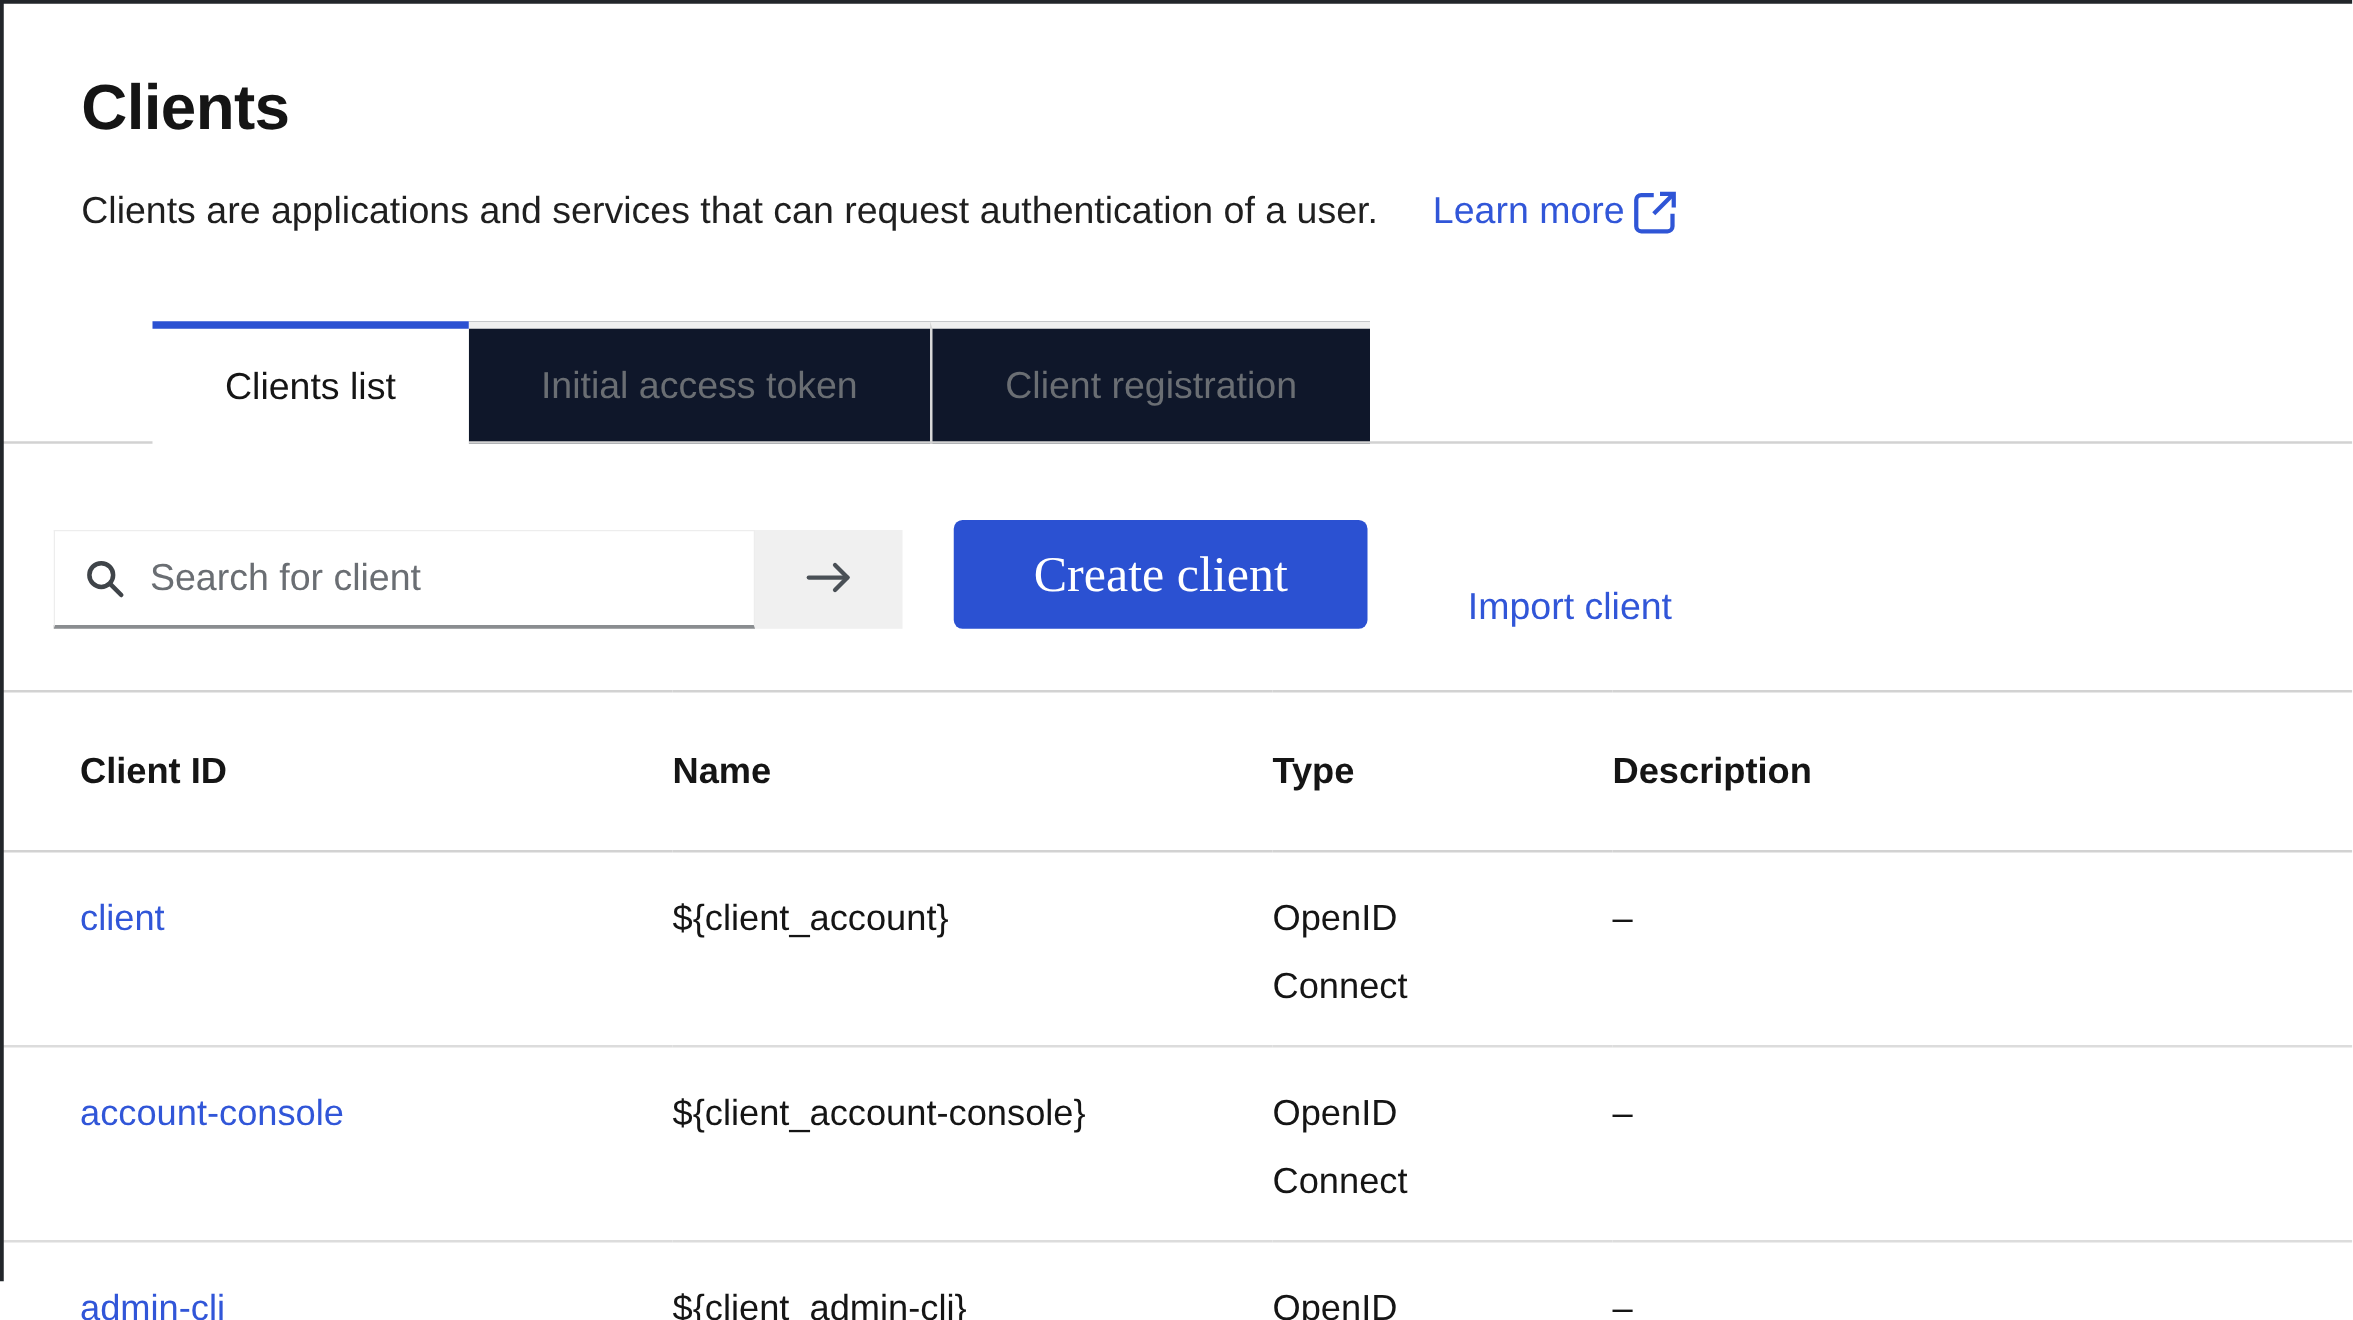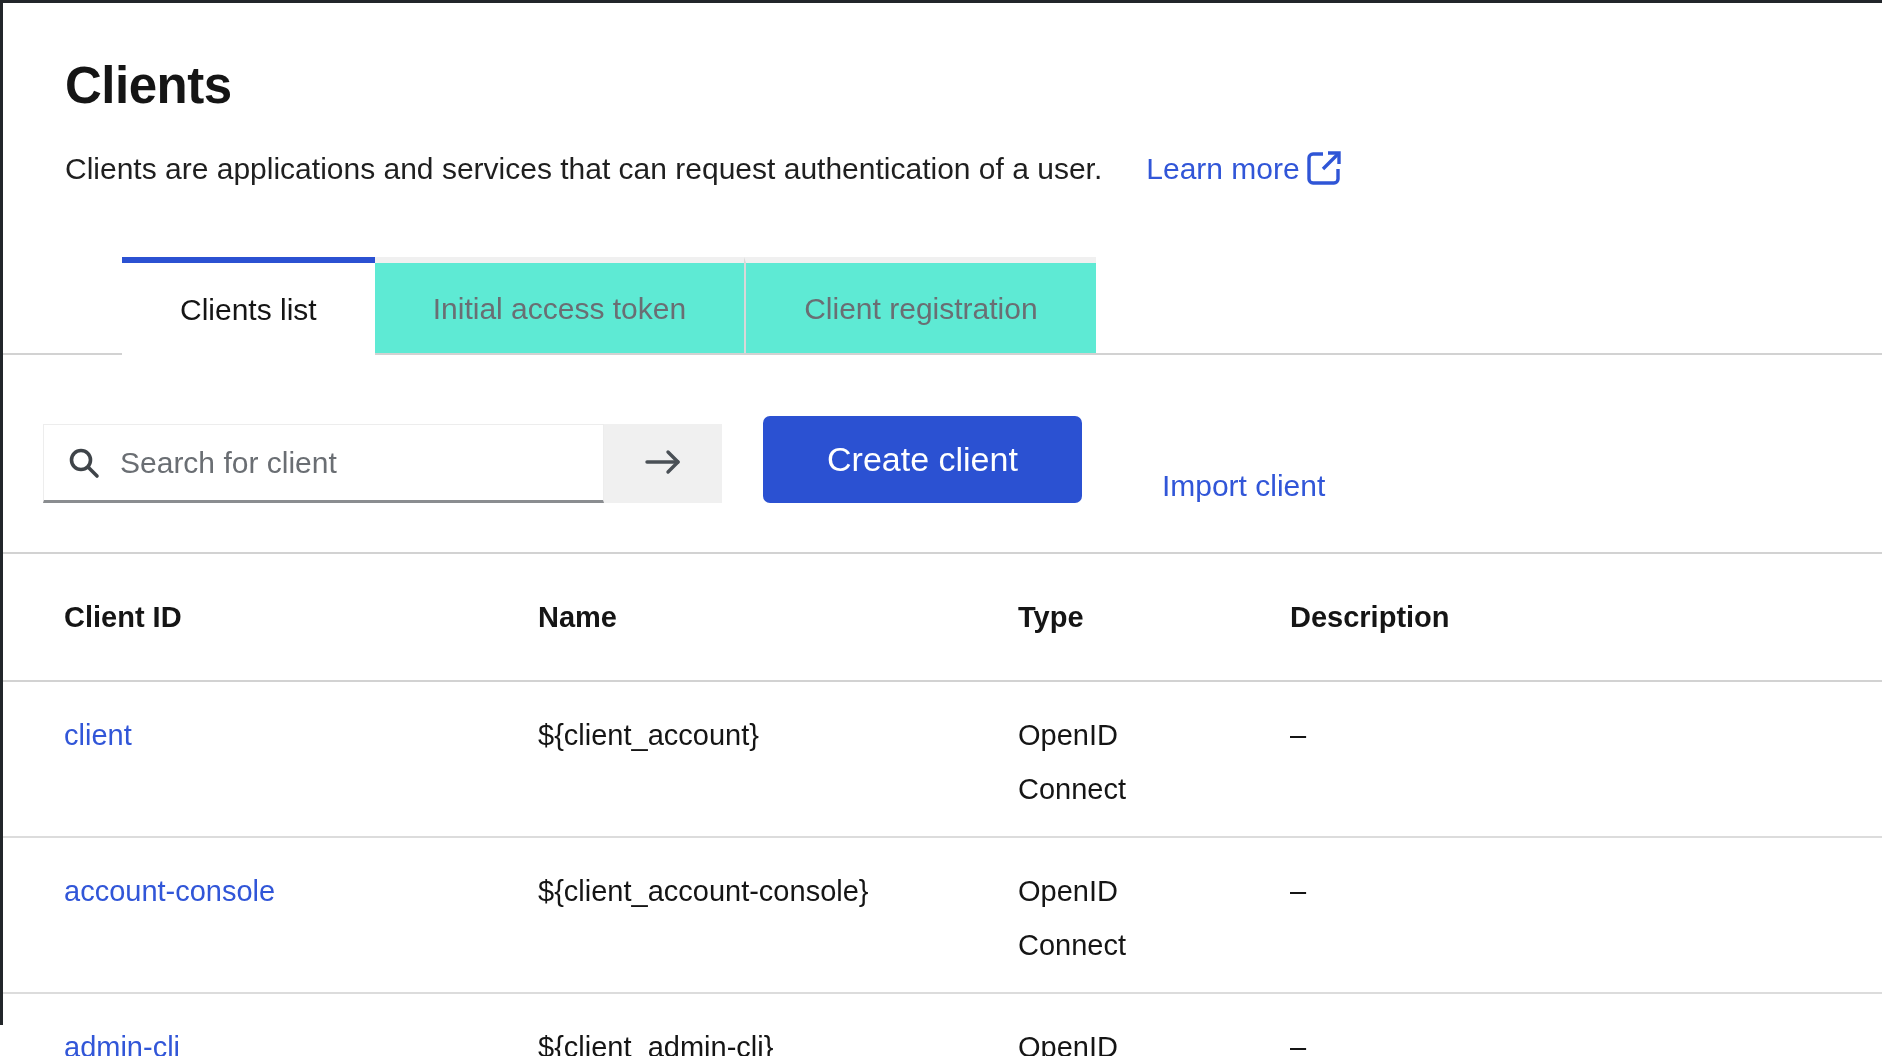--- a/index.html
+++ b/index.html
@@ -29,21 +29,21 @@
   .page-title {
     font-size: 51px; font-weight: 600; letter-spacing: -0.5px;
     color: var(--text-dark, #151515); line-height: 56px;
   }
   .subtitle-row {
     margin-top: 34px; display:flex; align-items:center; gap:44px;
     font-size: 30px; line-height: 42px;
   }
   .subtitle-text { color:#1f1f1f; }
   .learn-more {
-    display:inline-flex; align-items:flex-start; gap:4px;
+    display:inline-flex; align-items:flex-end; gap:4px;
     color: var(--link, #3156d8); text-decoration:none; cursor:pointer;
     font-size:30px;
   }
   .ext-icon svg { display:block; }
 
   
   .tabbar {
     position: relative;
     margin-top: 67px;
     display: flex;
@@ -57,21 +57,21 @@
   }
   .tab {
     display:flex; align-items:center;
     height: 98px;
     padding: 0 58px;
     font-size: 30px;
     cursor: pointer;
     border-top: 6px solid transparent;
   }
   .tab.inactive {
-    background: #5eead4;
+    background: #0f172a;
     color: #6a6e73;
     border-top-color: #f0f0f0;
   }
   .tab.active {
     position: relative;
     z-index: 1;
     height: 100px;
     background: #ffffff;
     color: var(--text-dark, #151515);
     border-top: 6px solid var(--accent, #2b51d2);
@@ -106,22 +106,22 @@
     width: 118px; height: 79px;
     background:#f0f0f0; border:none; cursor:pointer;
     display:flex; align-items:center; justify-content:center;
   }
   .create-btn {
     margin-left: 41px;
     height: 87px;
     padding: 0 64px;
     background: var(--accent, #2b51d2);
     color:#fff;
-    font-family: Liberation Sans, sans-serif;
-    font-size: 34px;
+    font-family: Liberation Serif, serif;
+    font-size: 40px;
     border:none; border-radius: 7px;
     cursor:pointer;
     margin-top:20px;
   }
   .import-link {
     margin-left: 80px;
     font-size: 30px;
     color: var(--link, #3156d8);
     text-decoration:none; cursor:pointer;
   }

